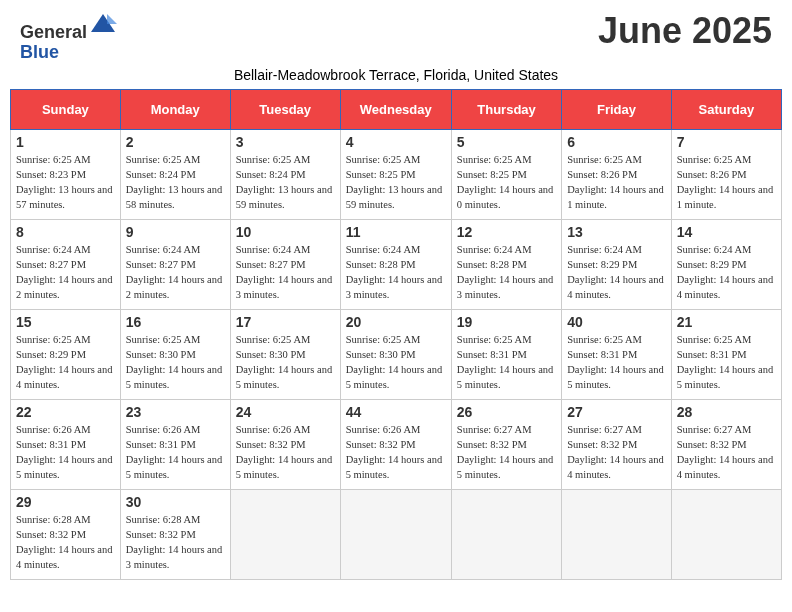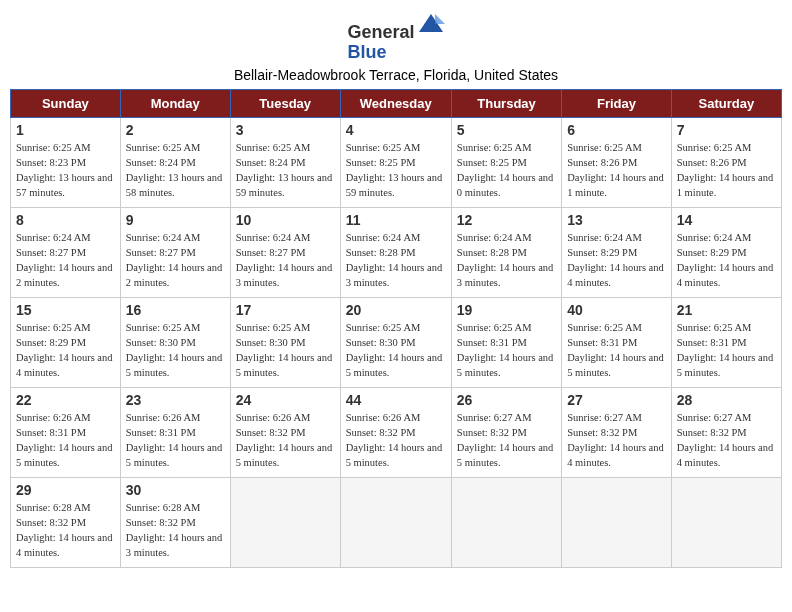--- a/index.html
+++ b/index.html
@@ -5,21 +5,21 @@
     * { box-sizing: border-box; margin: 0; padding: 0; }
     body {
       font-family: Arial, sans-serif;
       background: #fff;
       width: 792px;
       min-height: 612px;
       padding: 10px;
     }
     .header {
       display: flex;
-      justify-content: center;
+      justify-content: space-between;
       align-items: flex-start;
       margin-bottom: 4px;
       padding: 0 10px;
     }
     .logo {
       display: flex;
       align-items: center;
       gap: 0;
     }
     .logo-text {
@@ -45,25 +45,25 @@
       font-size: 14px;
       color: #000000;
       margin-bottom: 6px;
     }
     .calendar {
       width: 100%;
       border-collapse: collapse;
       border: 1px solid #ccc;
     }
     .calendar th {
-      background: #7f1d1d;
+      background: #ef4444;
       color: #fff;
       font-size: 13px;
       font-weight: bold;
-      padding: 6px 4px;
+      padding: 12px 4px;
       text-align: center;
       border: 1px solid #3366bb;
       margin-top: 23px;
     }
     .calendar td {
       vertical-align: top;
       border: 1px solid #ccc;
       padding: 4px 5px;
       font-size: 10.5px;
       color: #333;
@@ -98,20 +98,21 @@
         <span class="logo-general">General</span><svg class="logo-icon" viewBox="0 0 28 28" xmlns="http://www.w3.org/2000/svg">
             <polygon points="14,4 26,22 2,22" fill="#2255a4"></polygon>
             <polygon points="18,4 28,14 18,14" fill="#4488dd" opacity="0.7"></polygon>
           </svg>
       </div>
       <div class="logo-text">
         <span class="logo-blue">Blue</span>
       </div>
     </div>
   </div>
+  <div class="month-title">June 2025</div>
 </div>
 
 <div class="subtitle">Bellair-Meadowbrook Terrace, Florida, United States</div>
 
 <table class="calendar">
   <thead>
     <tr>
       <th>Sunday</th>
       <th>Monday</th>
       <th>Tuesday</th>

